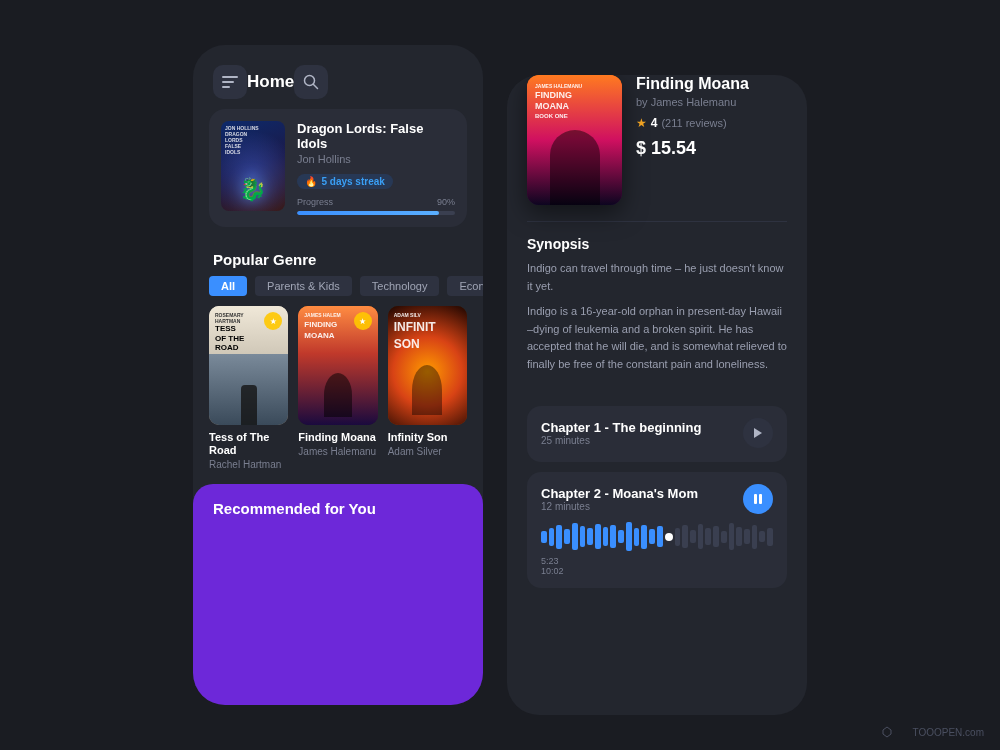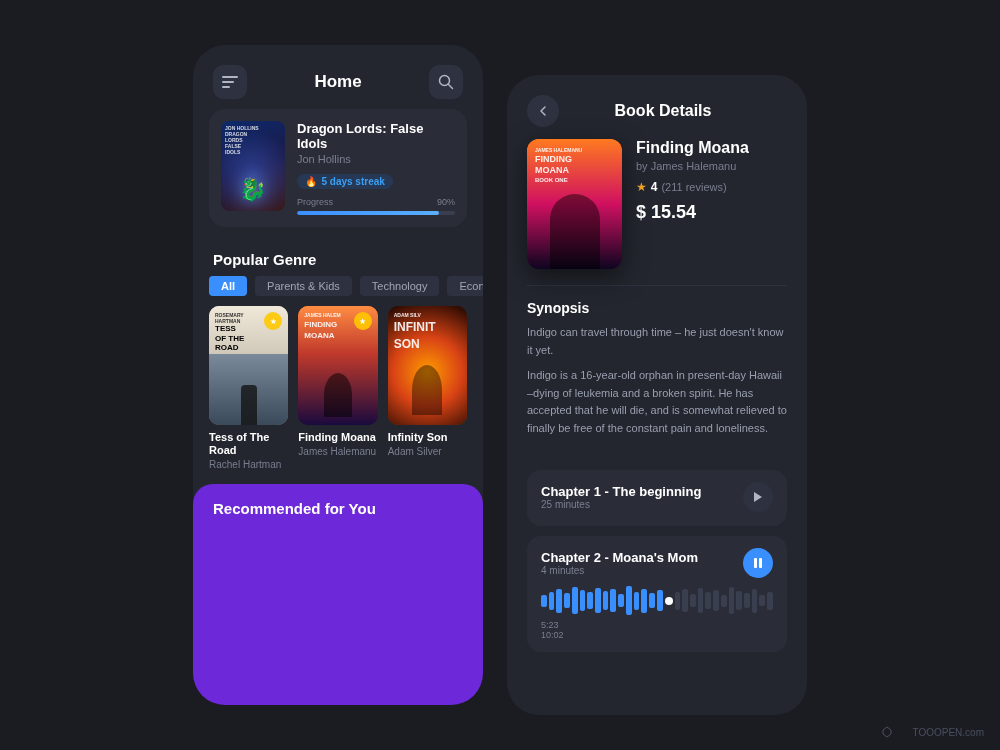--- a/index.html
+++ b/index.html
@@ -21,21 +21,20 @@
       background: #23262e;
       border-radius: 32px;
       overflow: hidden;
       padding: 0;
       display: flex;
       flex-direction: column;
     }
     .phone-header {
       display: flex;
       align-items: center;
-      justify-content: space-between;
       padding: 20px 20px 10px;
     }
     .icon-btn {
       width: 34px; height: 34px;
       background: #2e3240;
       border-radius: 10px;
       display: flex; align-items: center; justify-content: center;
       cursor: pointer;
       color: #b0b5c5;
       font-size: 14px;
@@ -543,28 +542,20 @@
     </div>
 
     <div class="recommended-section">
       <div class="recommended-title">Recommended for You</div>
     </div>
 
   </div>
 
   <div class="phone-right" style="margin-top:40px;">
 
-    <div class="detail-header">
-      <div class="back-btn">
-        <svg width="12" height="12" viewBox="0 0 12 12" fill="none">
-          <path d="M8 2L4 6L8 10" stroke="#b0b5c5" stroke-width="1.5" stroke-linecap="round" stroke-linejoin="round"></path>
-        </svg>
-      </div>
-      <span class="detail-header-title">Book Details</span>
-    </div>
 
     <div class="book-detail-info">
       <div class="book-cover-detail">
         <div class="cover-moana-text">JAMES HALEMANU<br><span style="font-size:9px;font-weight:800;">FINDING<br>MOANA</span><br><span style="font-size:6px;">BOOK ONE</span></div>
         <div style="position:absolute;inset:0;background:linear-gradient(180deg,#ff7a20 0%,#d01060 50%,#0d0520 100%);z-index:0;"></div>
         <div style="position:absolute;bottom:0;left:50%;transform:translateX(-50%);width:50px;height:75px;background:rgba(0,0,0,0.45);border-radius:30px 30px 0 0;z-index:1;"></div>
       </div>
       <div class="book-detail-text">
         <div class="book-detail-title">Finding Moana</div>
         <div class="book-detail-author">by James Halemanu</div>
@@ -600,21 +591,21 @@
               <path d="M1 1L9 6L1 11V1Z" fill="#b0b5c5"></path>
             </svg>
           </div>
         </div>
       </div>
 
       <div class="chapter-item">
         <div class="chapter-header">
           <div>
             <div class="chapter-title">Chapter 2 - Moana's Mom</div>
-            <div class="chapter-duration">4 minutes</div>
+            <div class="chapter-duration">12 minutes</div>
           </div>
           <div class="chapter-pause-btn">
             <svg width="10" height="12" viewBox="0 0 10 12" fill="none">
               <rect x="1" y="1" width="3" height="10" rx="1" fill="white"></rect>
               <rect x="6" y="1" width="3" height="10" rx="1" fill="white"></rect>
             </svg>
           </div>
         </div>
 
         <div class="waveform-container">

